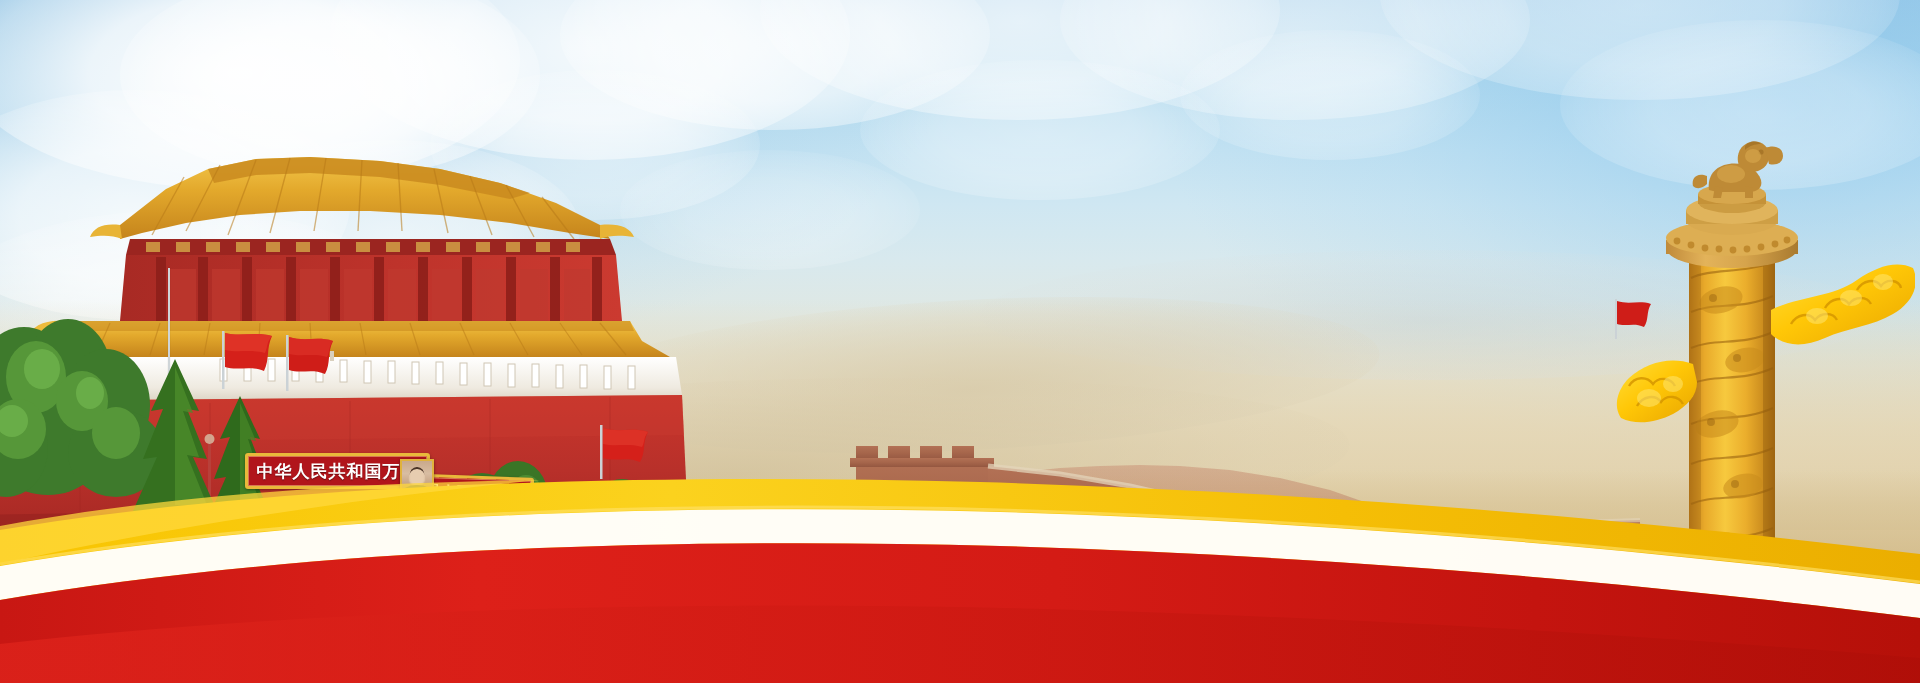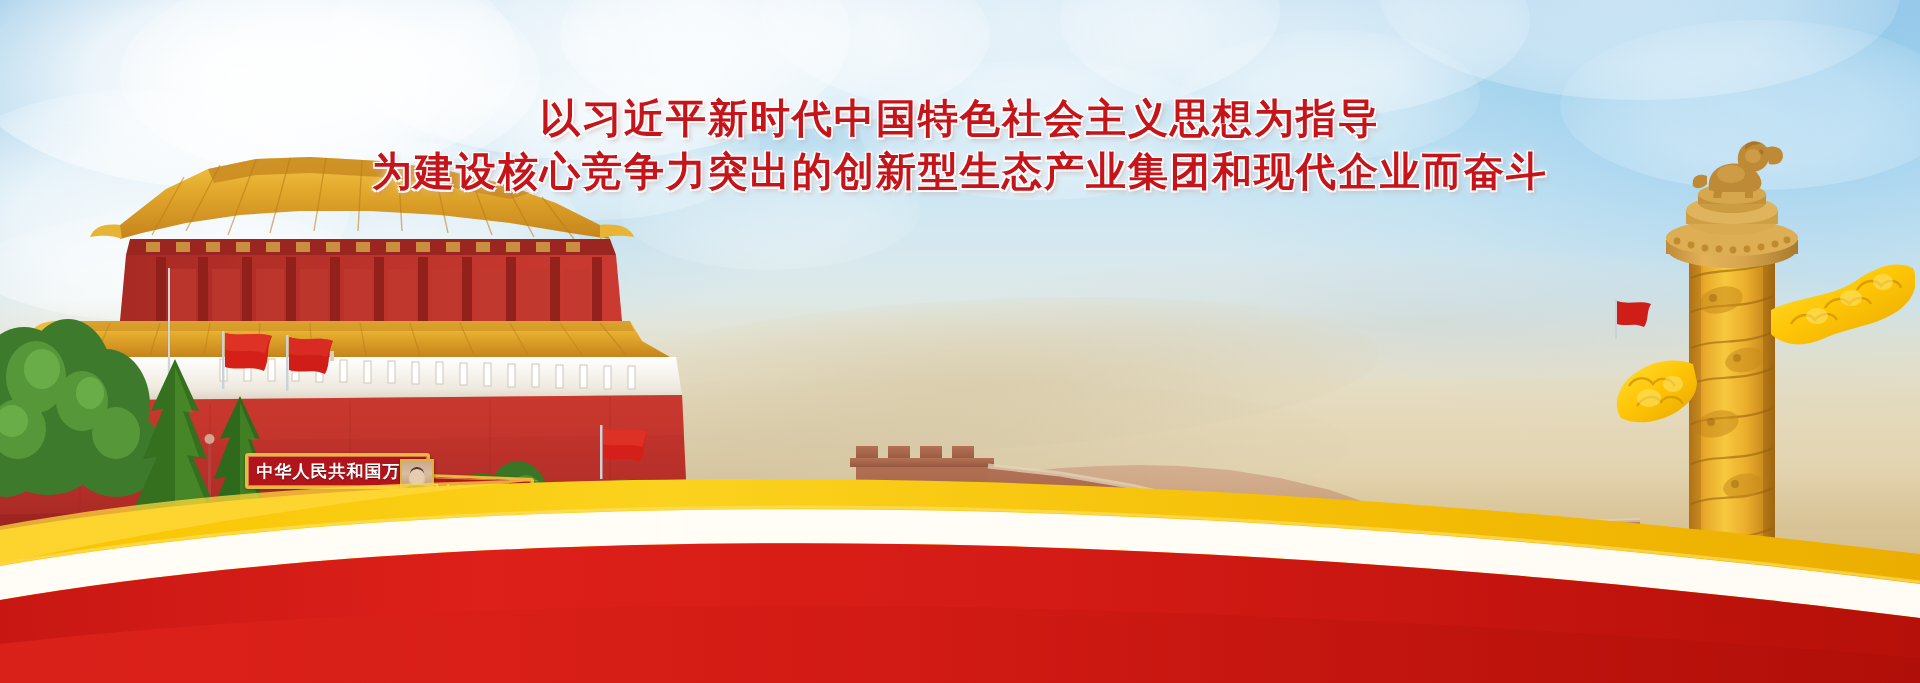--- a/index.html
+++ b/index.html
@@ -715,24 +715,20 @@
       </g>
       <g fill="#D9A94E" opacity=".6">
         <ellipse cx="146" cy="46" rx="14" ry="9"></ellipse>
         <ellipse cx="168" cy="28" rx="8" ry="7"></ellipse>
       </g>
 
       <rect x="100" y="440" width="94" height="30" fill="#B87C14" opacity=".4"></rect>
     </svg>
   </div>
 
-  <div class="title-block">
-    <div class="title-line l1">以习近平新时代中国特色社会主义思想为指导</div>
-    <div class="title-line l2">为建设核心竞争力突出的创新型生态产业集团和现代企业而奋斗</div>
-  </div>
 
   <div class="ribbon">
     <svg viewBox="0 0 1920 215" preserveAspectRatio="none">
       <defs>
         <linearGradient id="goldg" x1="0" y1="0" x2="1" y2="0">
           <stop offset="0%" stop-color="#F8C400"></stop>
           <stop offset="35%" stop-color="#FBD21E"></stop>
           <stop offset="70%" stop-color="#F5BE06"></stop>
           <stop offset="100%" stop-color="#EBAE00"></stop>
         </linearGradient>

